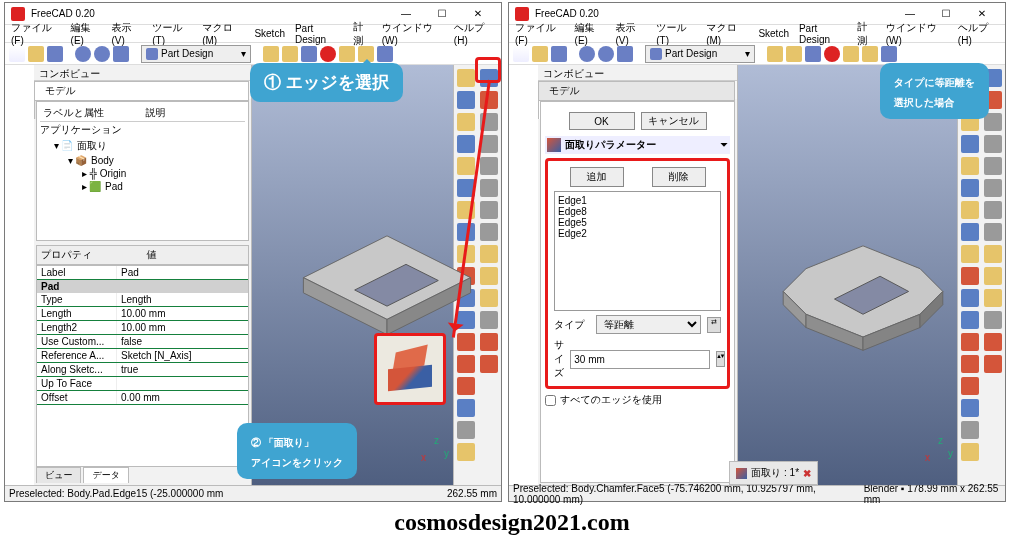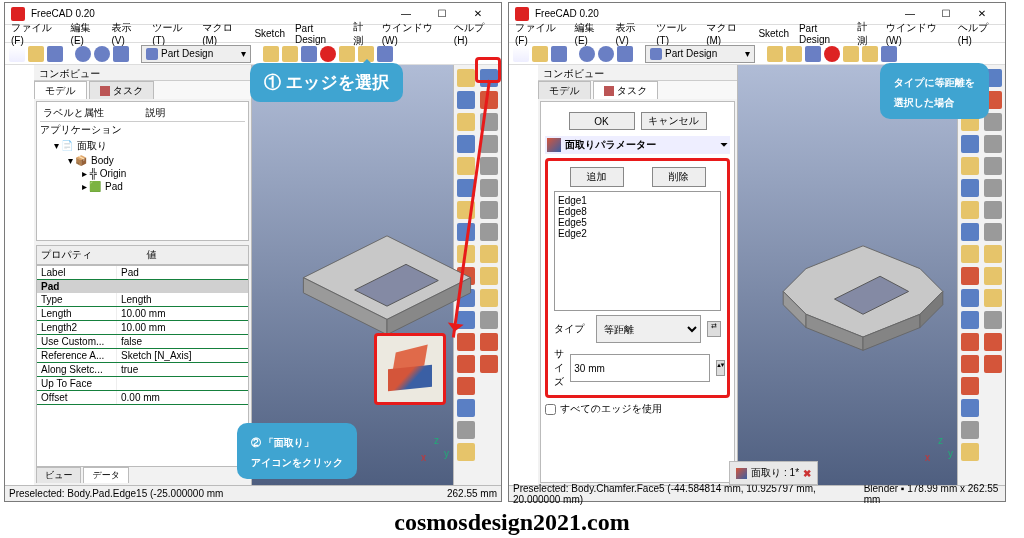--- a/index.html
+++ b/index.html
@@ -21,21 +21,21 @@
  .tb-blue{background:#6a7fc4;}
  .tb-undo{background:#6a7fc4;border-radius:50%;}
  .tb-red{background:#d22;border-radius:50%;}
  .tb-yel{background:#e6c46a;}
  .drop{width:110px;height:18px;border:1px solid #999;background:#eee;display:flex;align-items:center;padding:0 4px;position:relative;}
  .drop:after{content:"▾";position:absolute;right:4px;}
  .body-area{flex:1;display:flex;overflow:hidden;margin-left:29px;}
  .leftpanel{width:218px;border-right:1px solid #bbb;display:flex;flex-direction:column;background:#f2f2f2;}
  .leftpanel.narrow{width:200px;}
  .combo-hdr{height:16px;padding:2px 5px;background:#f2f2f2;border-bottom:1px solid #ccc;}
- .tabs{display:flex;height:18px;background:#f8f8f8;}
+ .tabs{display:flex;height:18px;background:#f8f8f8;flex-direction:column;}
  .tab{padding:2px 10px;border:1px solid #bbb;border-bottom:none;background:#fff;margin-right:2px;display:flex;align-items:center;gap:3px;}
  .tab .ticn2{width:10px;height:10px;background:#b55;display:inline-block;}
  .tab.inactive{background:#e6e6e6;}
  .tree{flex:0 0 auto;height:140px;background:#fff;border:1px solid #bbb;margin:2px;overflow:auto;padding:3px;}
  .tree-row{padding:1px 0;}
  .tree-row.indent1{padding-left:14px;}
  .tree-row.indent2{padding-left:28px;}
  .tree-row.indent3{padding-left:42px;}
  .tree-hdr{display:flex;border-bottom:1px solid #ccc;}
  .tree-hdr div{flex:1;padding:1px 3px;}
@@ -80,21 +80,21 @@
  .task-btns{display:flex;justify-content:center;gap:6px;margin:6px 0;}
  .task-btns button{width:66px;height:18px;border:1px solid #888;background:#eee;}
  .task-header{display:flex;align-items:center;gap:4px;padding:2px;background:#eef;}
  .task-header .icn{width:14px;height:14px;background:linear-gradient(135deg,#d4553a,#3a5fa4);}
  .param-box{border:3px solid #e81a1a;padding:6px;margin-top:4px;border-radius:4px;display:flex;flex-direction:column;gap:4px;}
  .param-btns{display:flex;justify-content:center;gap:28px;}
  .param-btns button{width:54px;height:20px;border:1px solid #888;background:#eee;}
  .edge-list{height:120px;border:1px solid #999;background:#fff;padding:3px;}
  .param-row{display:flex;align-items:center;gap:6px;}
  .param-row label{width:36px;}
- .param-row select, .param-row input{flex:1;height:28px;border:1px solid #999;padding:0 3px;}
+ .param-row select, .param-row input{flex:1;height:19px;border:1px solid #999;padding:0 3px;}
  .spinbtn{width:14px;height:16px;background:#ddd;border:1px solid #999;text-align:center;line-height:7px;font-size:7px;}
  .chk{display:flex;align-items:center;gap:4px;margin-top:4px;}
  .chk input{width:11px;height:11px;}
  .tabbar-3d{position:absolute;bottom:16px;left:220px;height:24px;display:flex;align-items:center;gap:4px;background:#e8e8e8;padding:0 6px;border:1px solid #bbb;}
  .tabbar-3d .icn3{width:11px;height:11px;background:linear-gradient(135deg,#d4553a,#3a5fa4);}
  .tabbar-3d .x{color:#c33;font-weight:bold;}
  .watermark{position:absolute;bottom:2px;left:0;right:0;text-align:center;font-family:Georgia,serif;font-size:24px;font-weight:bold;color:#000;}
 </style>
 </head>
 <body>
@@ -445,21 +445,21 @@
   </div>
  </div>
 
  <div class="tabbar-3d">
   <span class="icn3"></span>
   <span>面取り : 1*</span>
   <span class="x">✖</span>
  </div>
 
  <div class="statusbar">
-  <span>Preselected:        Body.Chamfer.Face5 (-44.584814 mm, 10.925797 mm, 20.000000 mm)</span>
+  <span>Preselected:        Body.Chamfer.Face5 (-75.746200 mm, 10.925797 mm, 10.000000 mm)</span>
   <span class="sep"></span>
   <span>Blender ▪  178.99 mm x 262.55 mm</span>
  </div>
 
  <div class="callout c3"><span>タイプに等距離を</span><br><span>選択した場合</span></div>
 </div>
 
 </div>
 
 <div class="watermark">cosmosdesign2021.com</div>

